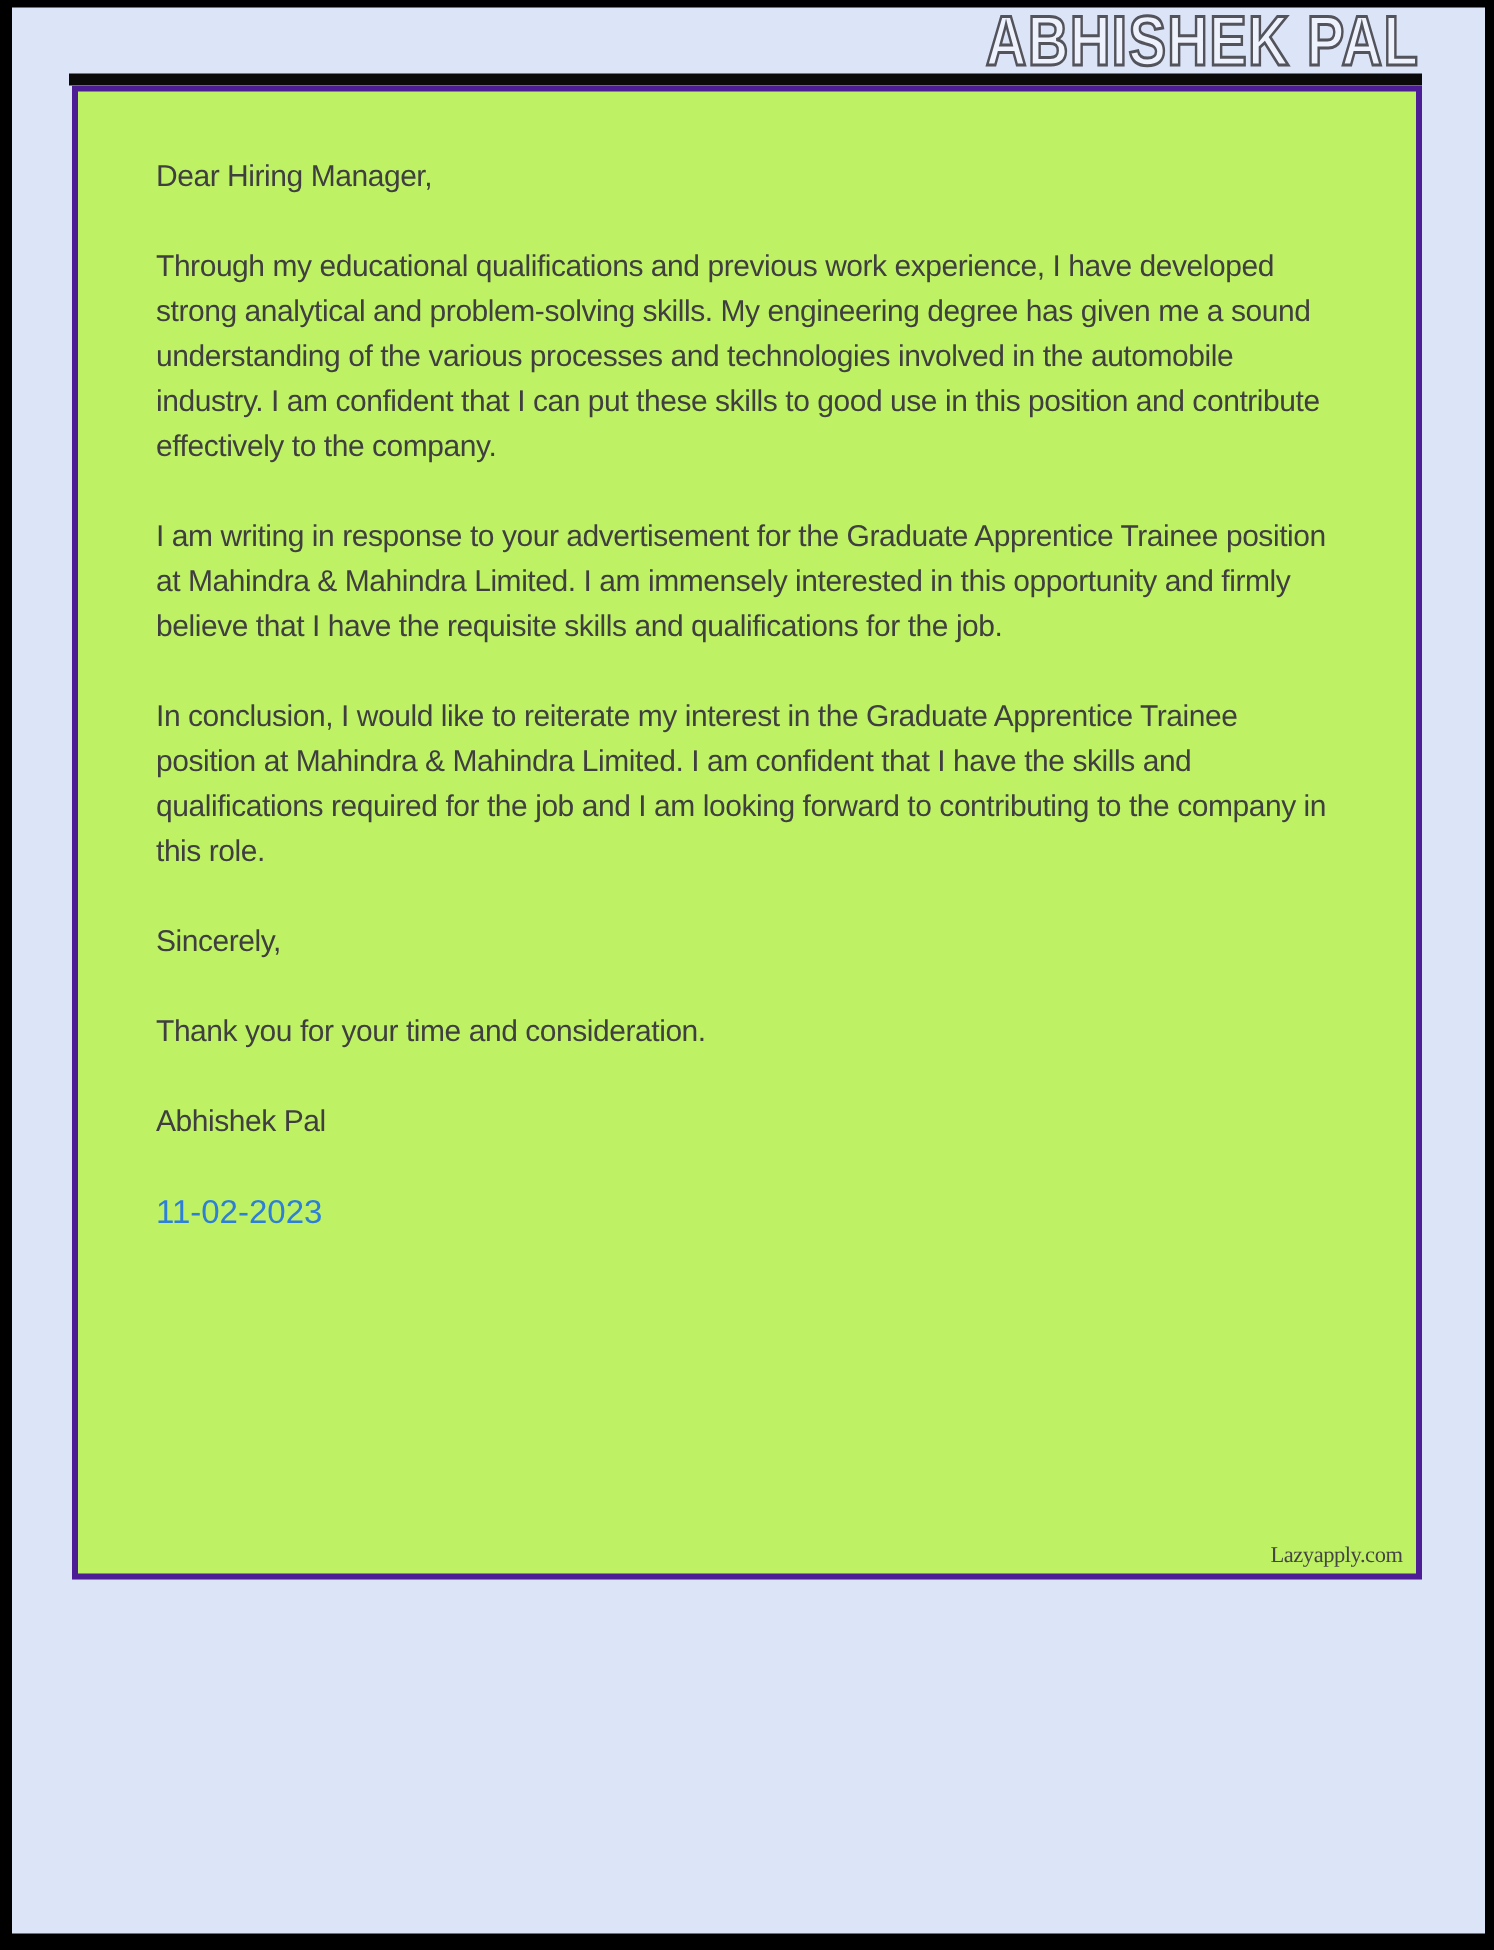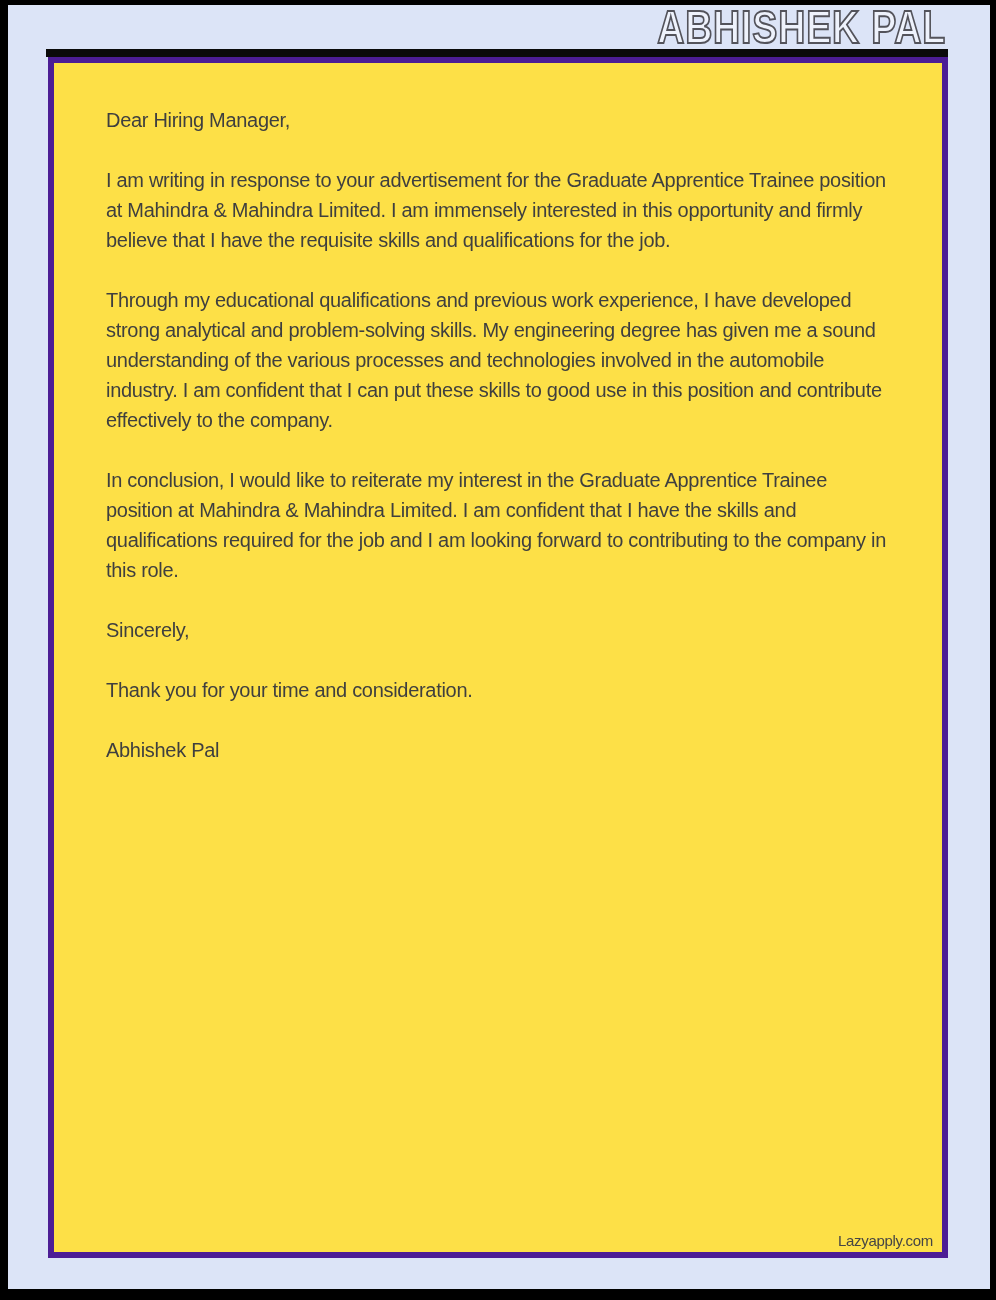--- a/index.html
+++ b/index.html
@@ -36,23 +36,23 @@
   .rule {
     margin-left: 38px;
     width: 902px;
     height: 8px;
     background: #0a0a0a;
   }
   .letter-box {
     position: relative;
     margin-left: 40px;
     width: 900px;
-    height: 1201px;
-    background: #fde047;
-    border: 6px solid #4c1d95;
+    height: 996px;
+    background: #bef264;
+    border: 4px solid #4c1d95;
     padding: 42px 50px 0 52px;
   }
   .letter-text {
     font-size: 20px;
     line-height: 30px;
     letter-spacing: -0.3px;
     color: #3f3f3f;
   }
   .letter-text p { margin: 0 0 30px 0; }
   .date-line {
@@ -62,35 +62,37 @@
     margin-top: -20px;
     color: #2d7fd8;
   }
   .watermark {
     position: absolute;
     right: 9px;
     bottom: 3px;
     font-size: 15px;
     letter-spacing: -0.3px;
     color: #454545;
+    font-family: Liberation Serif, serif;
   }
 </style>
 </head>
 <body>
 
 <div class="header-bar">
   <div class="header-name">ABHISHEK PAL</div>
 </div>
 
 <div class="rule"></div>
 
 <div class="letter-box">
   <div class="letter-text">
     <p>Dear Hiring Manager,</p>
+    <p>Through my educational qualifications and previous work experience, I have developed strong analytical and problem-solving skills. My engineering degree has given me a sound understanding of the various processes and technologies involved in the automobile industry. I am confident that I can put these skills to good use in this position and contribute effectively to the company.</p>
     <p>I am writing in response to your advertisement for the Graduate Apprentice Trainee position at Mahindra &amp; Mahindra Limited. I am immensely interested in this opportunity and firmly believe that I have the requisite skills and qualifications for the job.</p>
-    <p>Through my educational qualifications and previous work experience, I have developed strong analytical and problem-solving skills. My engineering degree has given me a sound understanding of the various processes and technologies involved in the automobile industry. I am confident that I can put these skills to good use in this position and contribute effectively to the company.</p>
     <p>In conclusion, I would like to reiterate my interest in the Graduate Apprentice Trainee position at Mahindra &amp; Mahindra Limited. I am confident that I have the skills and qualifications required for the job and I am looking forward to contributing to the company in this role.</p>
     <p>Sincerely,</p>
     <p>Thank you for your time and consideration.</p>
     <p>Abhishek Pal</p>
+    <p class="date-line">11-02-2023</p>
   </div>
   <div class="watermark">Lazyapply.com</div>
 </div>
 
 </body></html>

